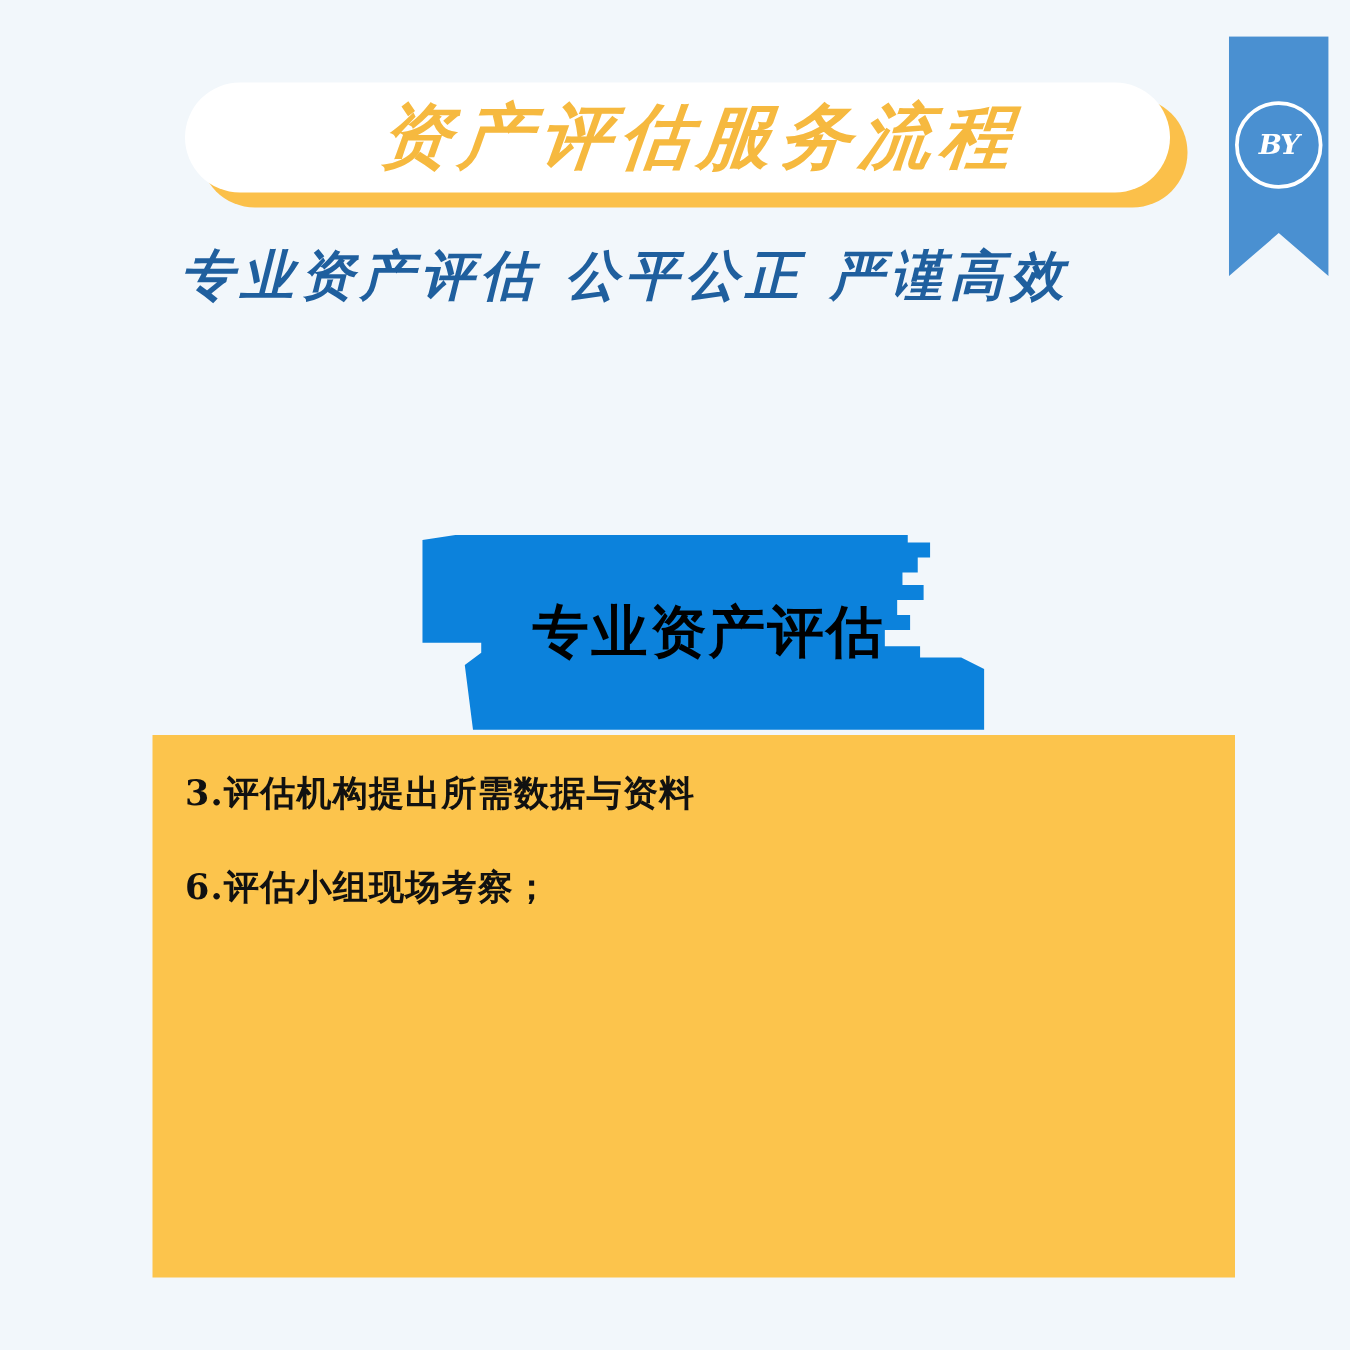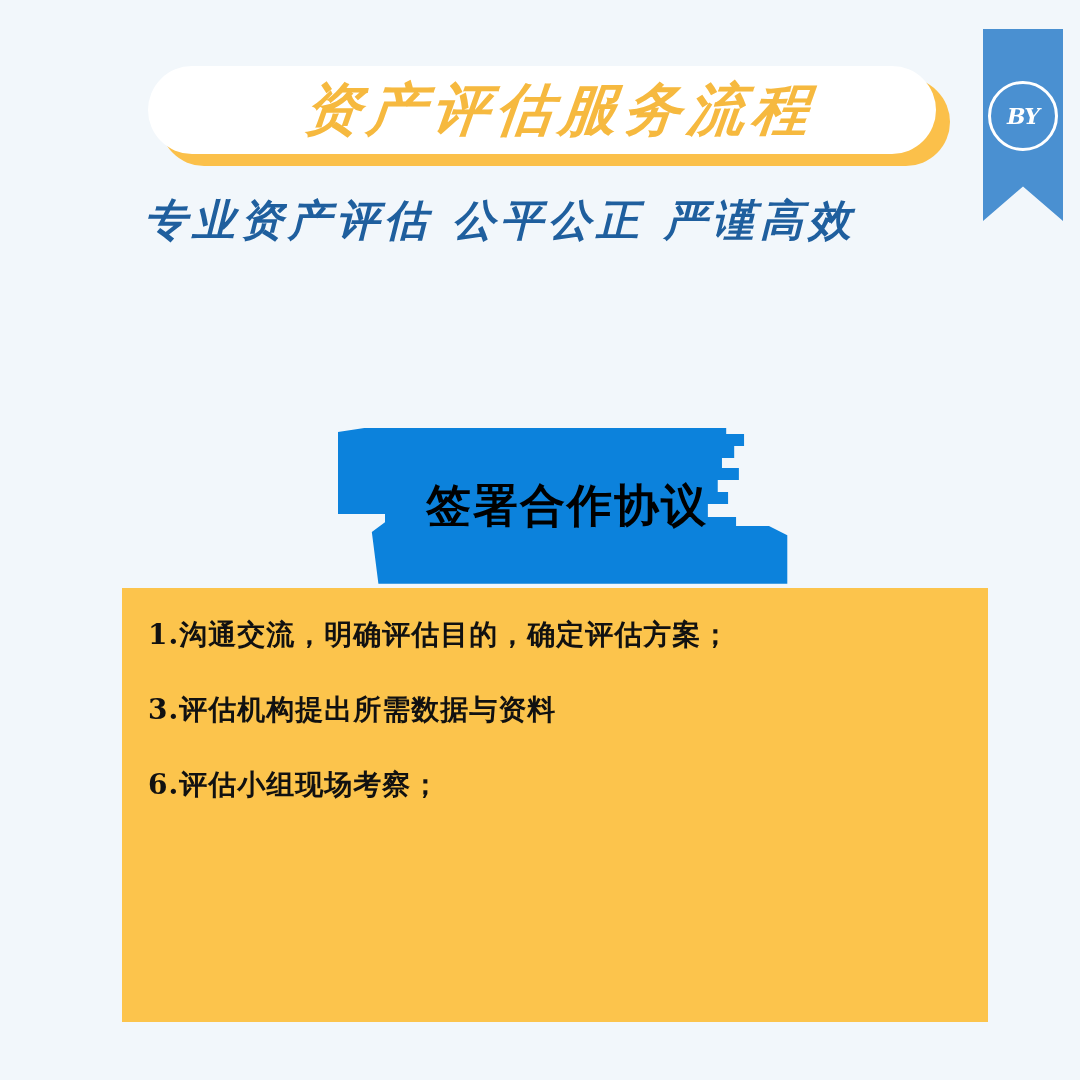--- a/index.html
+++ b/index.html
@@ -201,22 +201,21 @@
   <div id="ribbon-body"></div>
   <div id="ribbon-circle">
     <span id="ribbon-mono">BY</span>
   </div>
 </div>
 
 <div id="subtitle">专业资产评估 公平公正 严谨高效</div>
 
 <div id="stage-banner">
   <div id="stage-banner-shape"></div>
-  <div id="stage-banner-label">签署合作协议</div>
+  <div id="stage-banner-label">专业资产评估</div>
 </div>
 
 <div id="content-panel">
   <ul id="step-list">
-    <li>1.沟通交流，明确评估目的，确定评估方案；</li>
     <li>3.评估机构提出所需数据与资料</li>
     <li>6.评估小组现场考察；</li>
   </ul>
 </div>
 
 </body></html>

